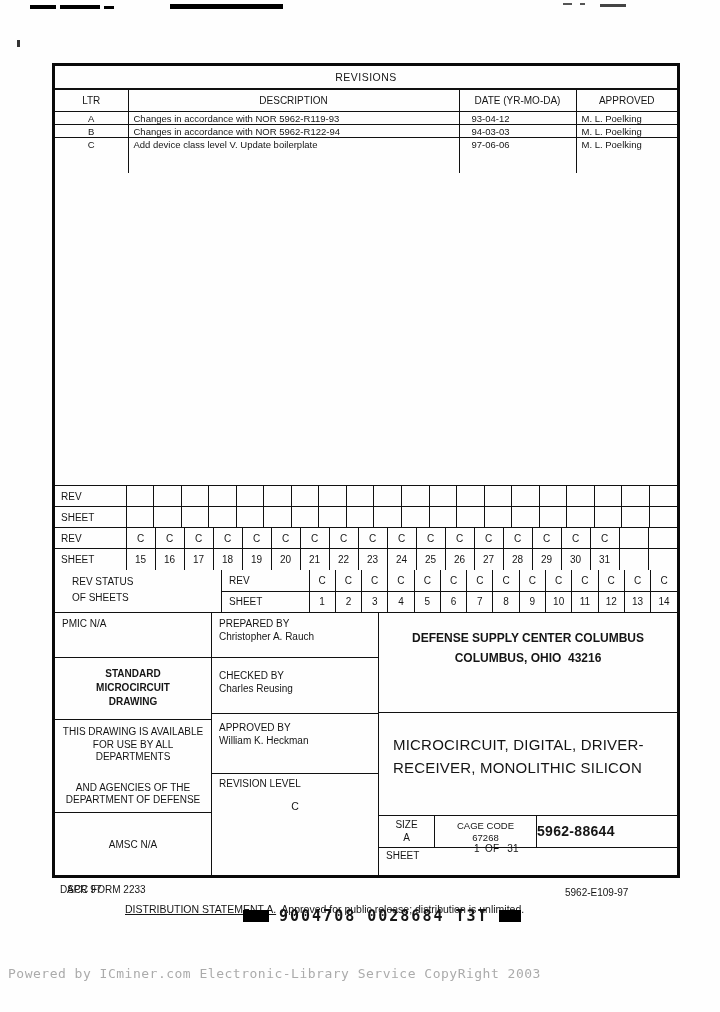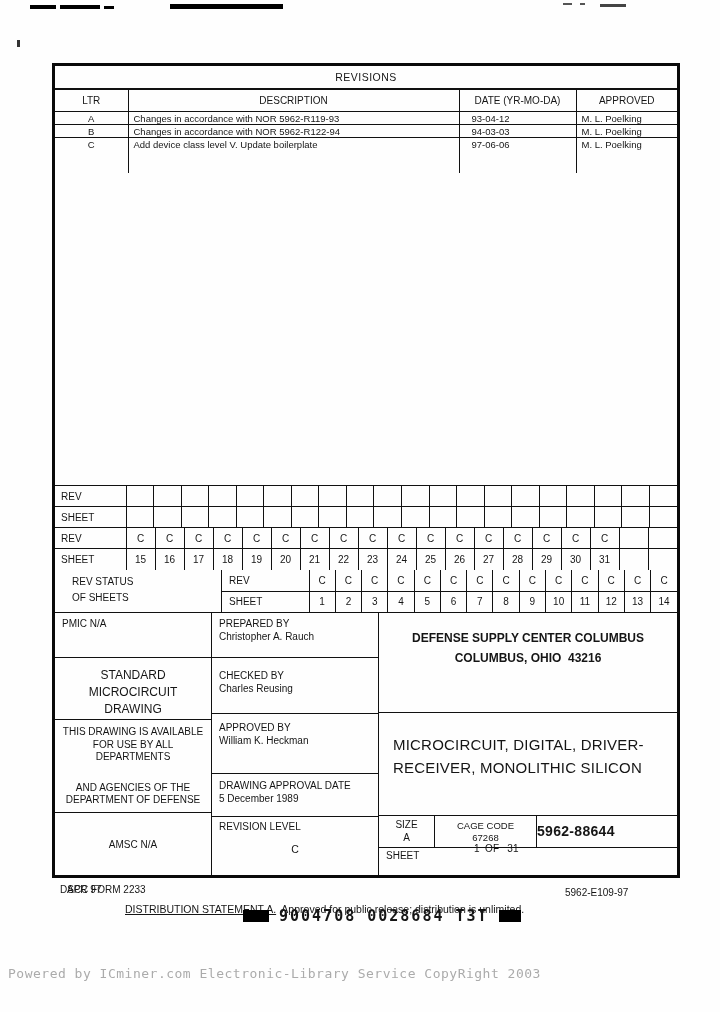--- a/index.html
+++ b/index.html
@@ -52,21 +52,21 @@
   .bcol-mid   { width:167px; border-right:1px solid #111; display:flex; flex-direction:column; }
   .bcol-right { flex:1; display:flex; flex-direction:column; }
   .cell { font-size:10px; }
   .bb { border-bottom:1px solid #111; }
   .pad { padding:5px 7px; }
   .lbl { font-size:10px; margin-bottom:2px; }
   .grow { flex:1; }
   .center { text-align:center; }
   .preline { white-space:pre-line; }
   .prewrap { white-space:pre-wrap; }
-  .std-drawing { font-weight:normal; font-size:12px; line-height:1.4; padding-top:9px; }
+  .std-drawing { font-weight:bold; font-size:10px; line-height:1.4; padding-top:9px; }
   .avail-block p { font-size:10px; line-height:1.25; margin:0 4px; }
   .avail-block p + p { margin-top:18px; }
   .amsc { padding-top:26px; font-size:10px; }
   .dsc-box { font-weight:bold; font-size:12px; padding-top:19px; line-height:1.0; }
   .dsc-box .line2 { margin-top:8px; }
   .title-box { font-size:15px; line-height:1.55; padding:20px 0 0 14px; letter-spacing:0.2px; }
   .size-row { display:flex; }
   .size-box { width:56px; border-right:1px solid #111; text-align:center; font-size:10px; padding-top:2px; line-height:1.3; }
   .cage-box { width:102px; border-right:1px solid #111; text-align:center; font-size:9.5px; padding-top:4px; line-height:1.25; }
   .pn-box { flex:1; text-align:left; font-weight:bold; font-size:14px; line-height:30px; letter-spacing:0.3px; }
@@ -322,24 +322,20 @@
           <div>Christopher A. Rauch</div>
         </div>
         <div class="cell pad bb" style="height:56px; padding-top:12px;">
           <div class="lbl">CHECKED BY</div>
           <div>Charles Reusing</div>
         </div>
         <div class="cell pad bb" style="height:60px; padding-top:8px;">
           <div class="lbl">APPROVED BY</div>
           <div>William K. Heckman</div>
         </div>
-        <div class="cell pad bb" style="height:43px; padding-top:6px;">
-          <div class="lbl">DRAWING APPROVAL DATE</div>
-          <div>5 December 1989</div>
-        </div>
         <div class="cell grow revlevel">
           <span class="rl-label">REVISION LEVEL</span>
           <span class="rl-val">C</span>
         </div>
       </div>
 
       <div class="bcol-right">
         <div class="cell bb center dsc-box" style="height:100px;">
           <div>DEFENSE SUPPLY CENTER COLUMBUS</div>
           <div class="line2 prewrap">COLUMBUS, OHIO  43216</div>

